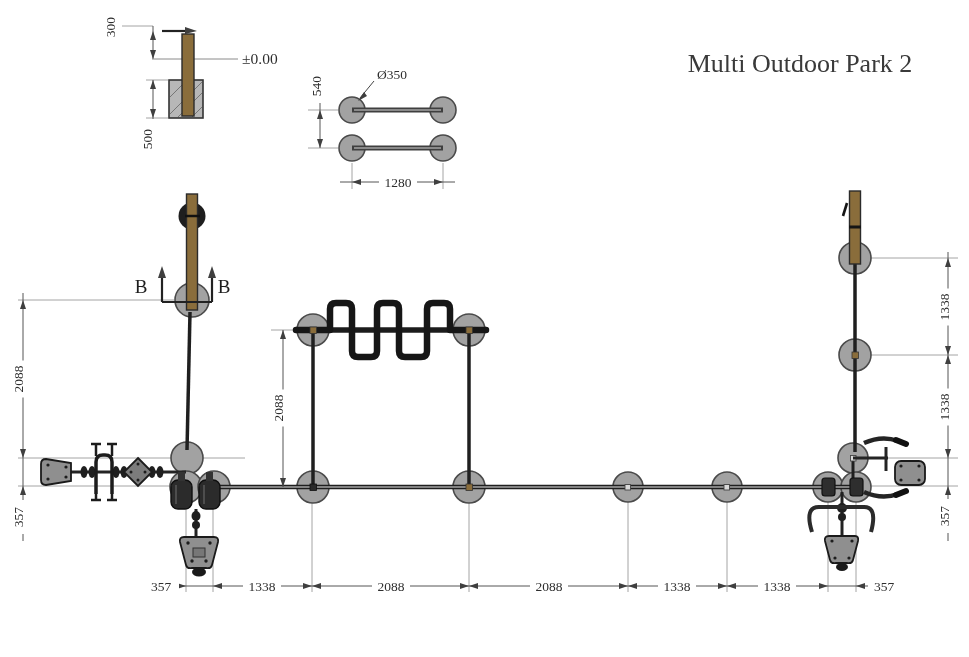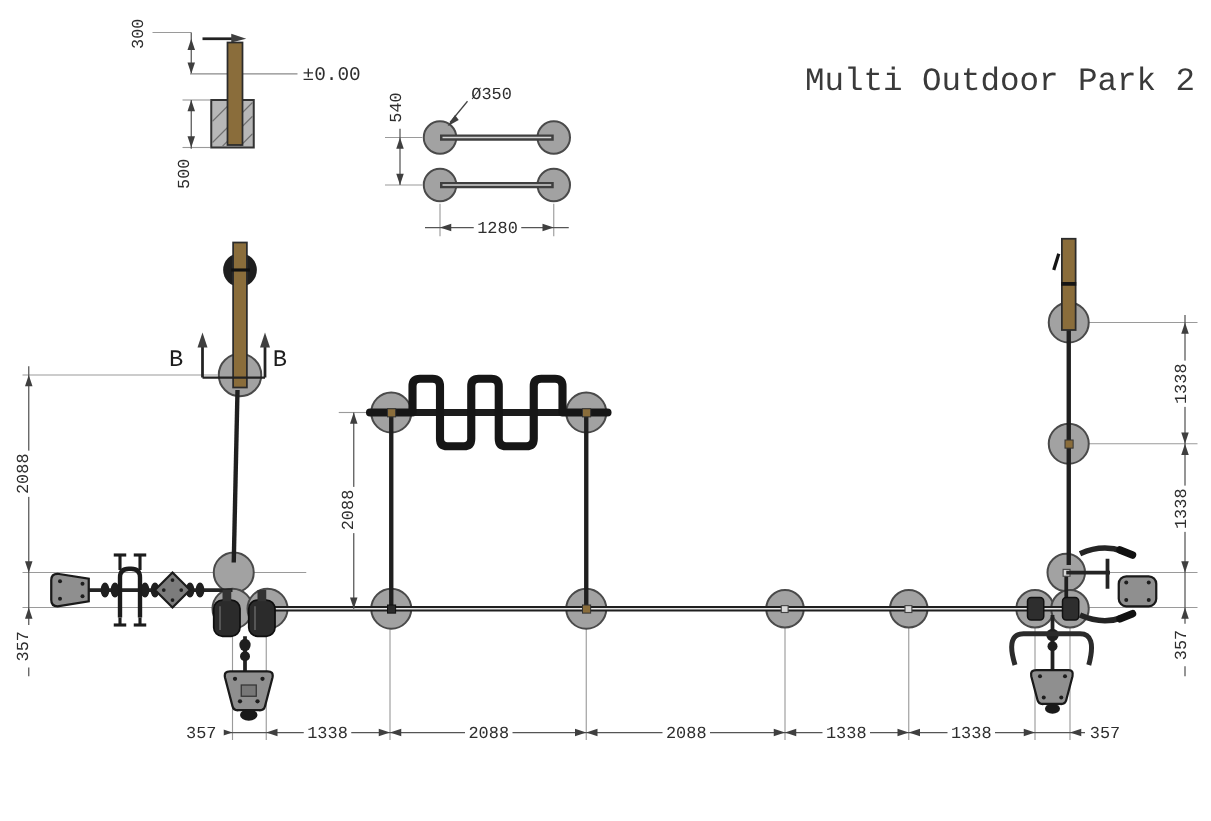--- a/index.html
+++ b/index.html
@@ -1,17 +1,17 @@
 <!DOCTYPE html>
 <html><head>
 <meta charset="utf-8">
 <style>
   html,body{margin:0;padding:0;background:#fff;}
   #stage{position:relative;width:969px;height:657px;background:#ffffff;overflow:hidden;
-         font-family:Liberation Mono, monospace;}
+         font-family:Liberation Serif, serif;}
   svg{position:absolute;left:0;top:0;}
   .ext{stroke:#9a9a9a;stroke-width:0.9;fill:none;}
   .dimline{stroke:#555;stroke-width:1;fill:none;}
   .dimtext{font-size:13.5px;fill:#2e2e2e;}
   .ar{fill:#3f3f3f;stroke:none;}
   .whitebg{fill:#ffffff;stroke:none;}
   .footing{fill:#a2a2a2;stroke:#4a4a4a;stroke-width:1.6;}
   .wood{fill:#8a6d3b;stroke:#2b2b2b;stroke-width:1.4;}
   .struct{stroke:#1f1f1f;fill:none;}
   .equipfill{fill:#8f8f8f;stroke:#1a1a1a;stroke-width:1.8;}

